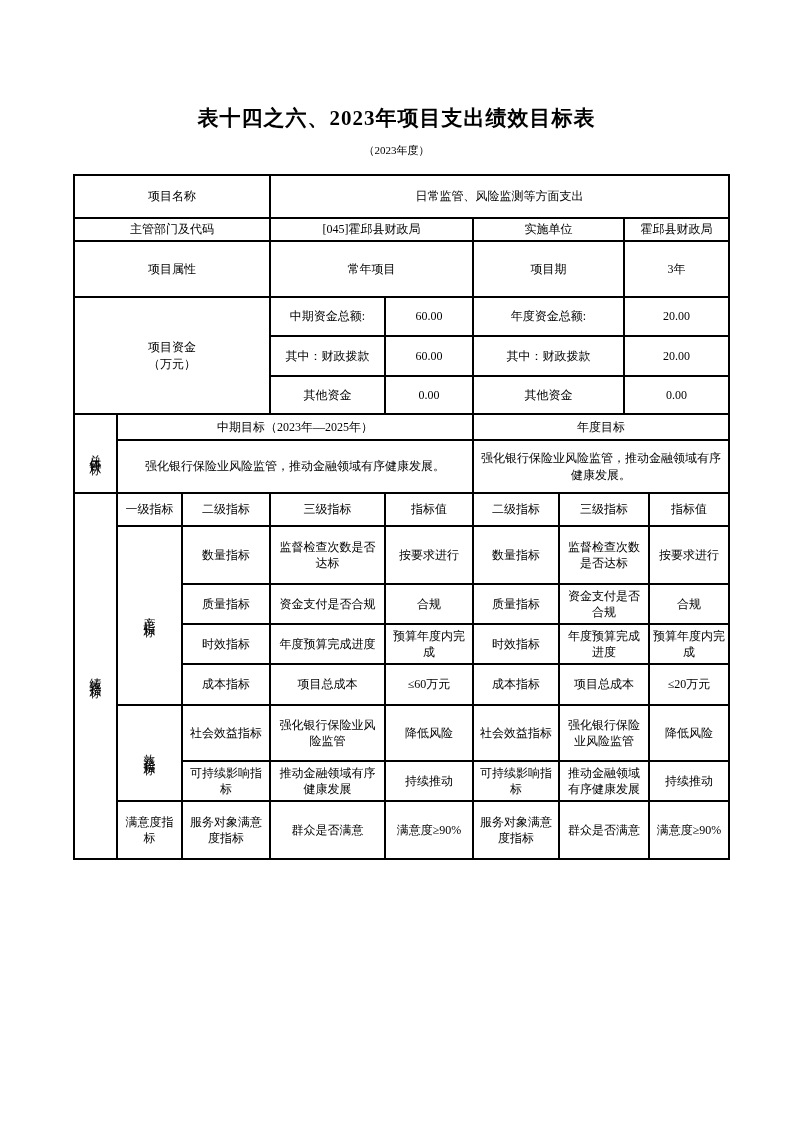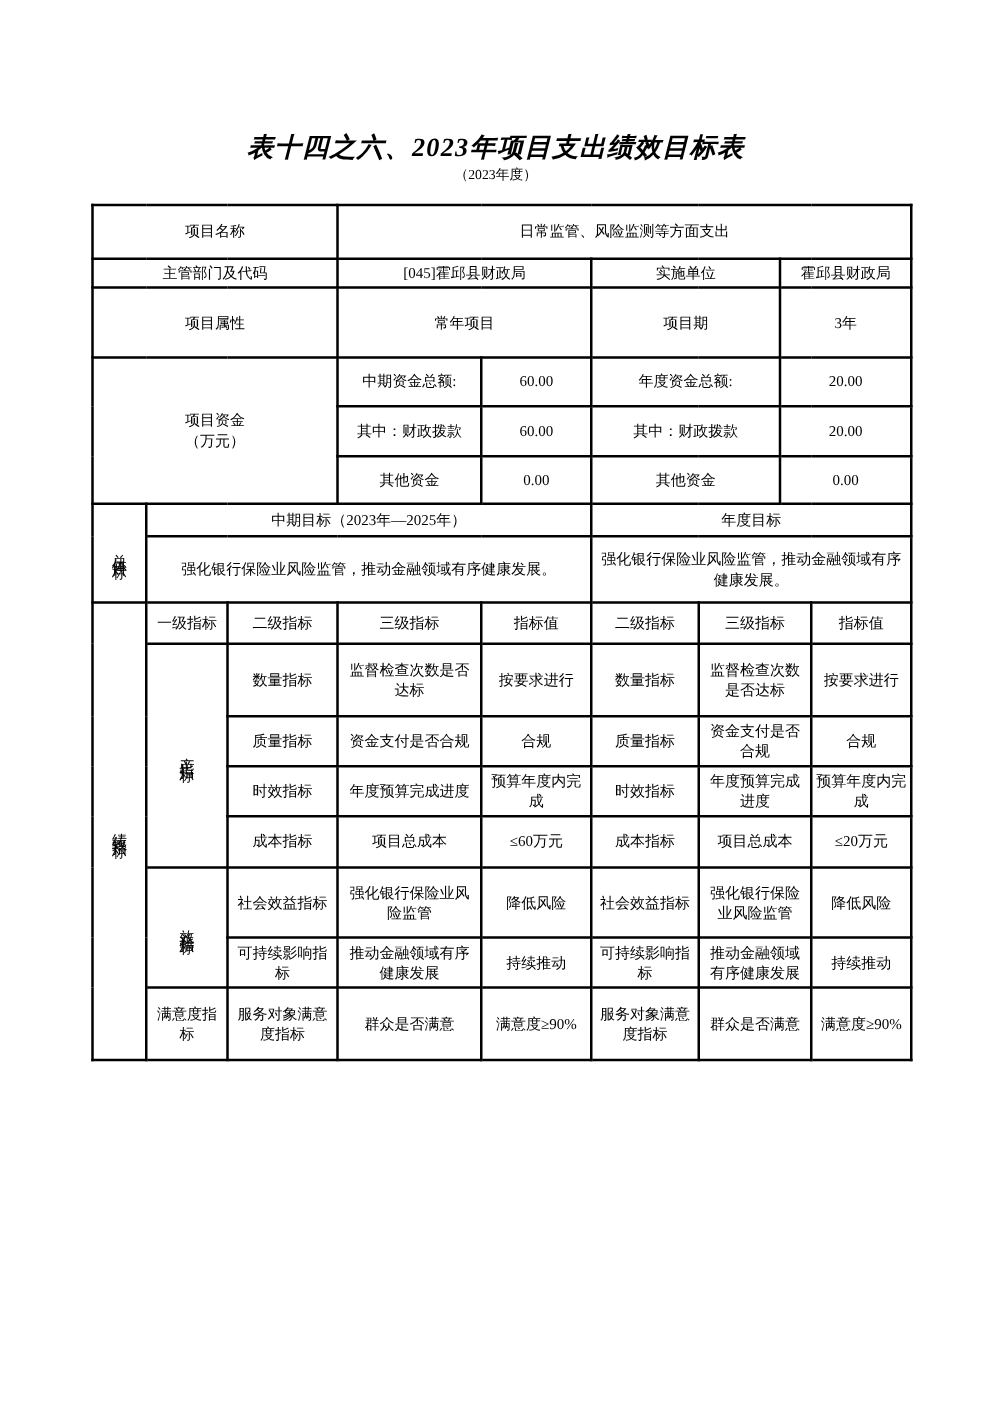--- a/index.html
+++ b/index.html
@@ -7,23 +7,24 @@
   html, body { margin: 0; padding: 0; }
   body {
     width: 793px; height: 1122px;
     background: #ffffff; color: #000000;
     font-family: "Liberation Serif", "DejaVu Serif", serif;
     position: relative; overflow: hidden;
   }
   .doc-title {
     margin: 0; padding-top: 104px;
     text-align: center;
-    font-size: 21px; font-weight: 700; letter-spacing: 1px; font-style: italic;
+    font-size: 21px; font-weight: 700; letter-spacing: 1px;
   }
   .doc-subtitle {
+    margin-top: 11px;
     text-align: center;
     font-size: 11px;
   }
   table.tbl {
     border-collapse: collapse;
     table-layout: fixed;
     width: 655px;
     margin: 16px 0 0 73px;
   }
   .tbl td {

